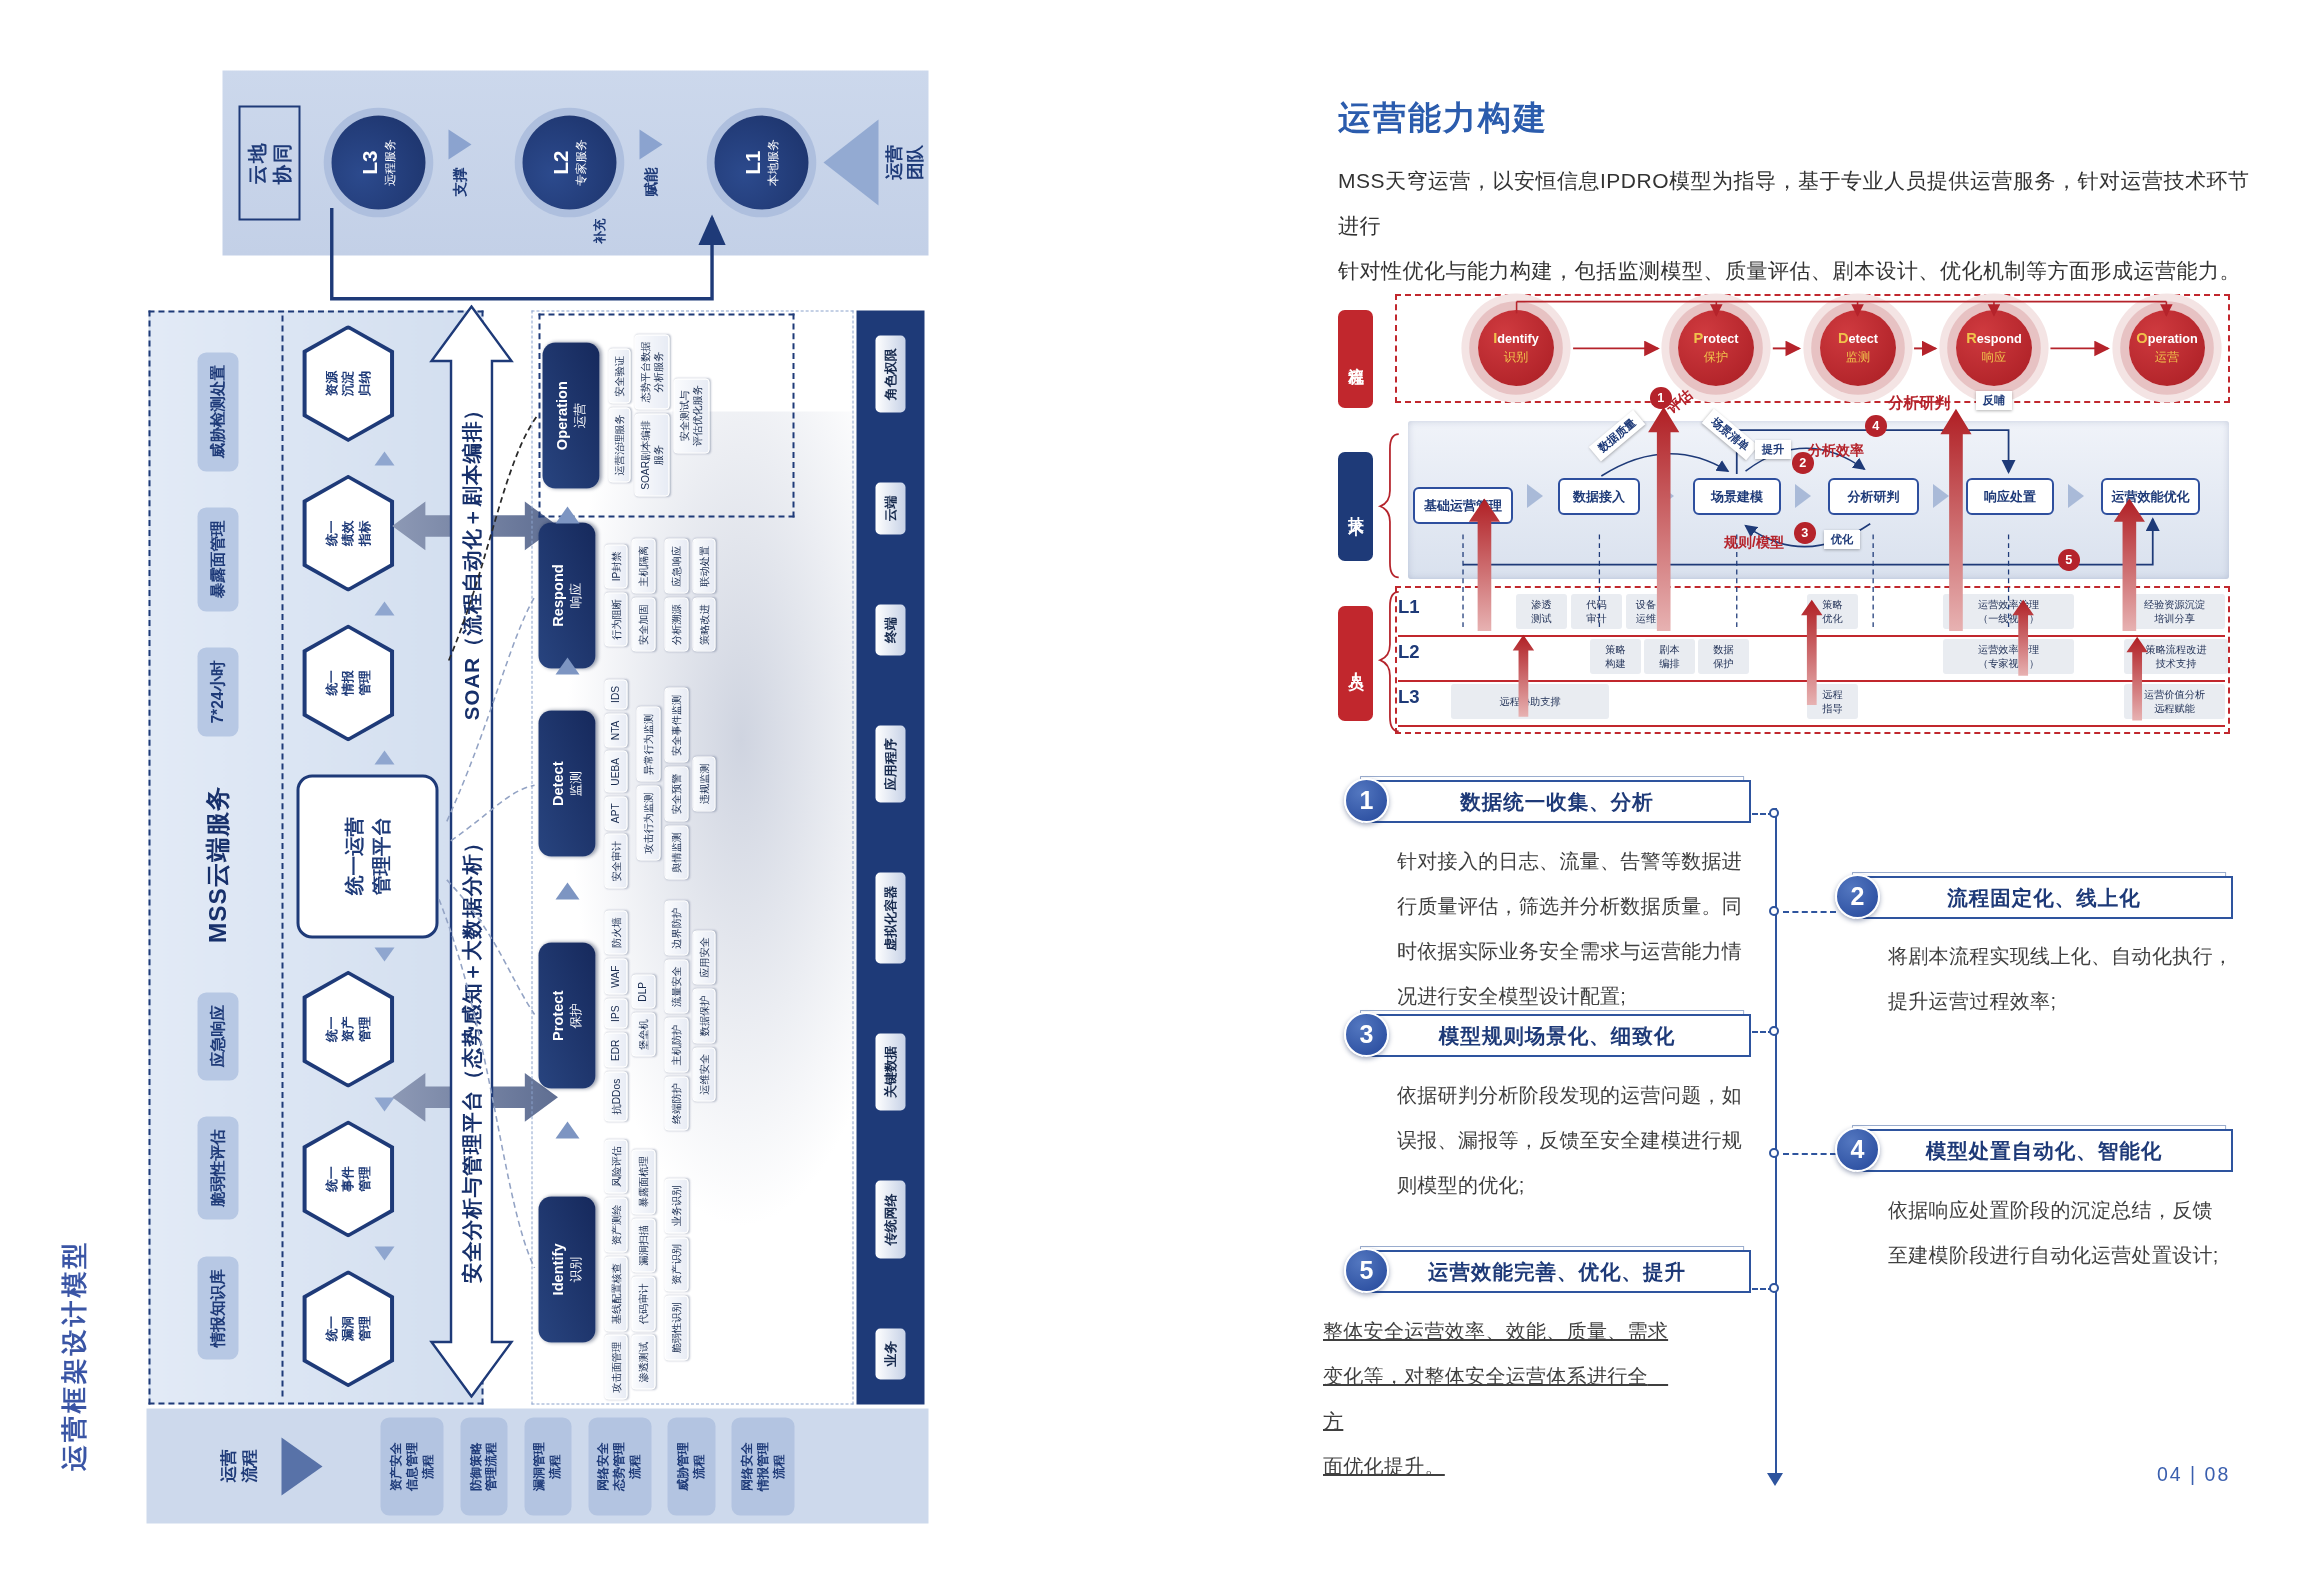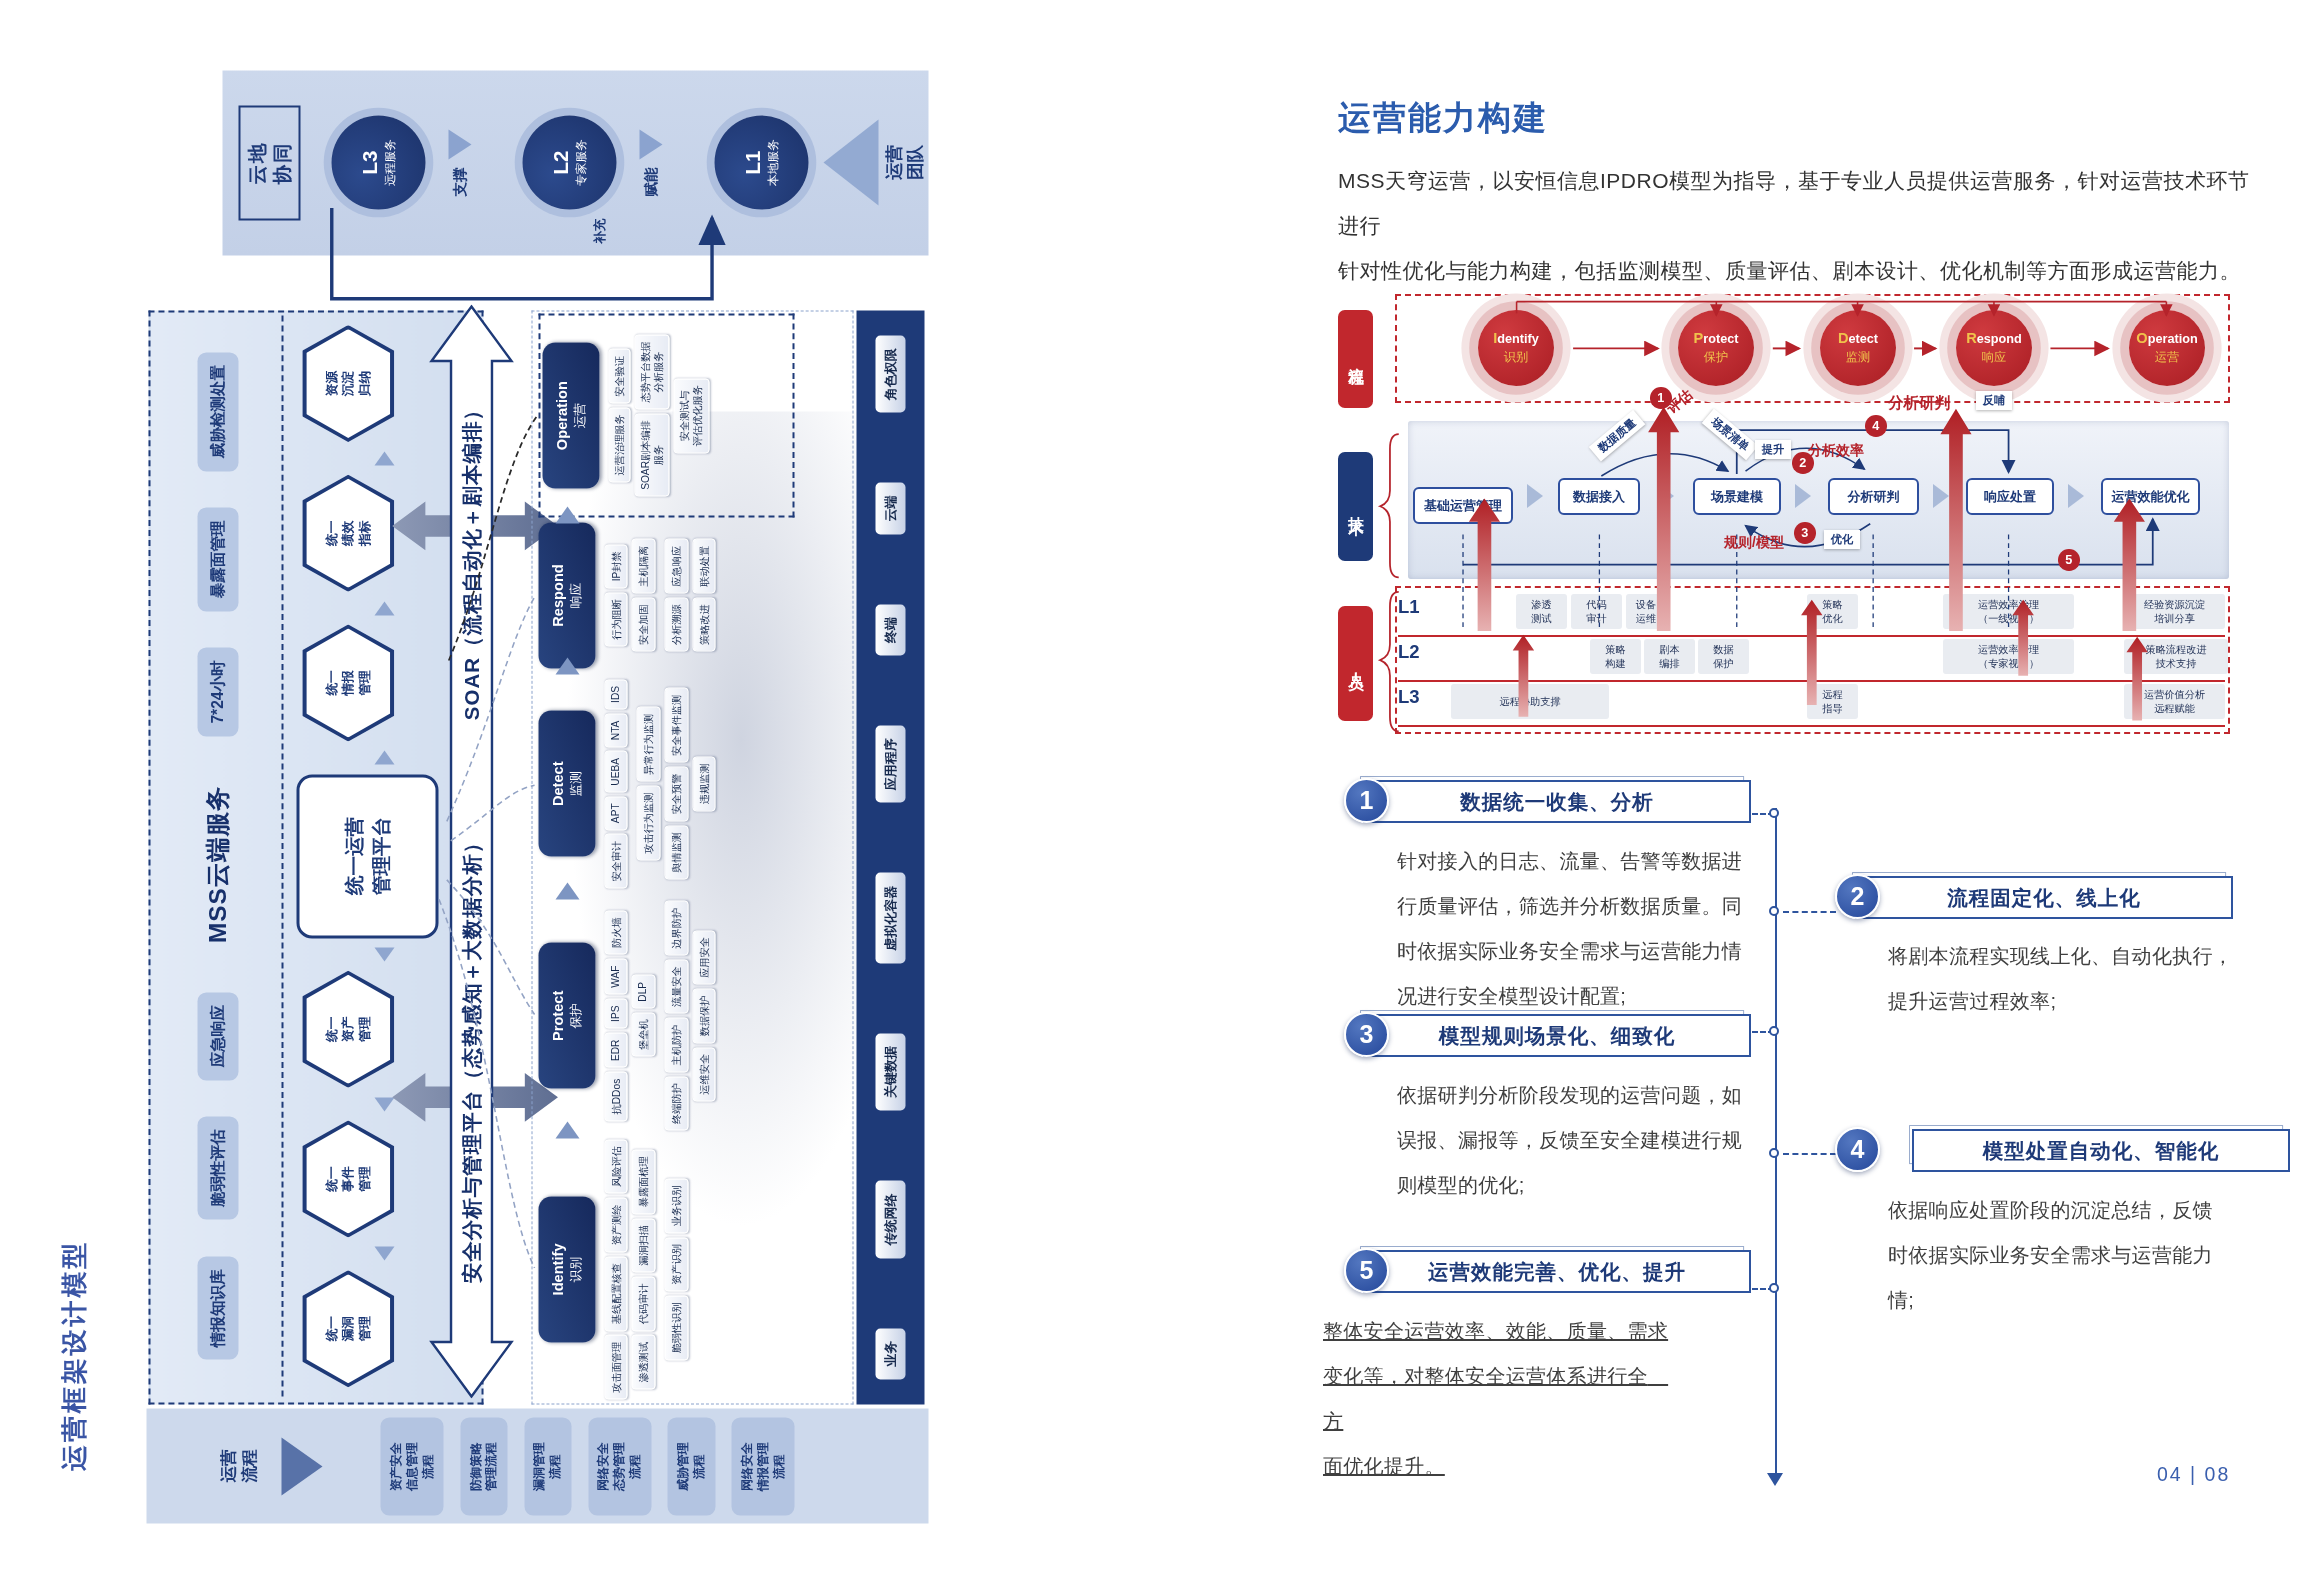--- a/index.html
+++ b/index.html
@@ -640,23 +640,23 @@
     <div class="it-stub" style="left: 1783px; width: 53px; top: 911px;"></div>
     <div class="it-node" style="left: 1769px; top: 906px;"></div>
     <div class="it-badge" style="left: 1344px; top: 1012px;">3</div>
     <div class="it-box" style="left: 1363px; top: 1014px; width: 388px;">模型规则场景化、细致化</div>
     <div class="it-body" style="left: 1397px; top: 1073px; width: 359px;">依据研判分析阶段发现的运营问题，如
 误报、漏报等，反馈至安全建模进行规
 则模型的优化;</div>
     <div class="it-stub" style="left: 1752px; width: 21.5px; top: 1031px;"></div>
     <div class="it-node" style="left: 1769px; top: 1026px;"></div>
     <div class="it-badge" style="left: 1835px; top: 1127px;">4</div>
-    <div class="it-box" style="left: 1912px; top: 1129px; width: 378px;">模型处置自动化、智能化</div>
+    <div class="it-box" style="left: 1855px; top: 1129px; width: 378px;">模型处置自动化、智能化</div>
     <div class="it-body" style="left: 1888px; top: 1188px; width: 349px;">依据响应处置阶段的沉淀总结，反馈
-时依据实际业务安全需求与运营能力情;</div>
+至建模阶段进行自动化运营处置设计;</div>
     <div class="it-stub" style="left: 1783px; width: 53px; top: 1153px;"></div>
     <div class="it-node" style="left: 1769px; top: 1148px;"></div>
     <div class="it-badge" style="left: 1344px; top: 1248px;">5</div>
     <div class="it-box" style="left: 1363px; top: 1250px; width: 388px;">运营效能完善、优化、提升</div>
     <div class="it-body" style="left: 1323px; top: 1309px; width: 359px; text-decoration: underline;">整体安全运营效率、效能、质量、需求
 变化等，对整体安全运营体系进行全　方
 面优化提升。</div>
     <div class="it-stub" style="left: 1752px; width: 21.5px; top: 1288px;"></div>
     <div class="it-node" style="left: 1769px; top: 1283px;"></div>
   </div>

